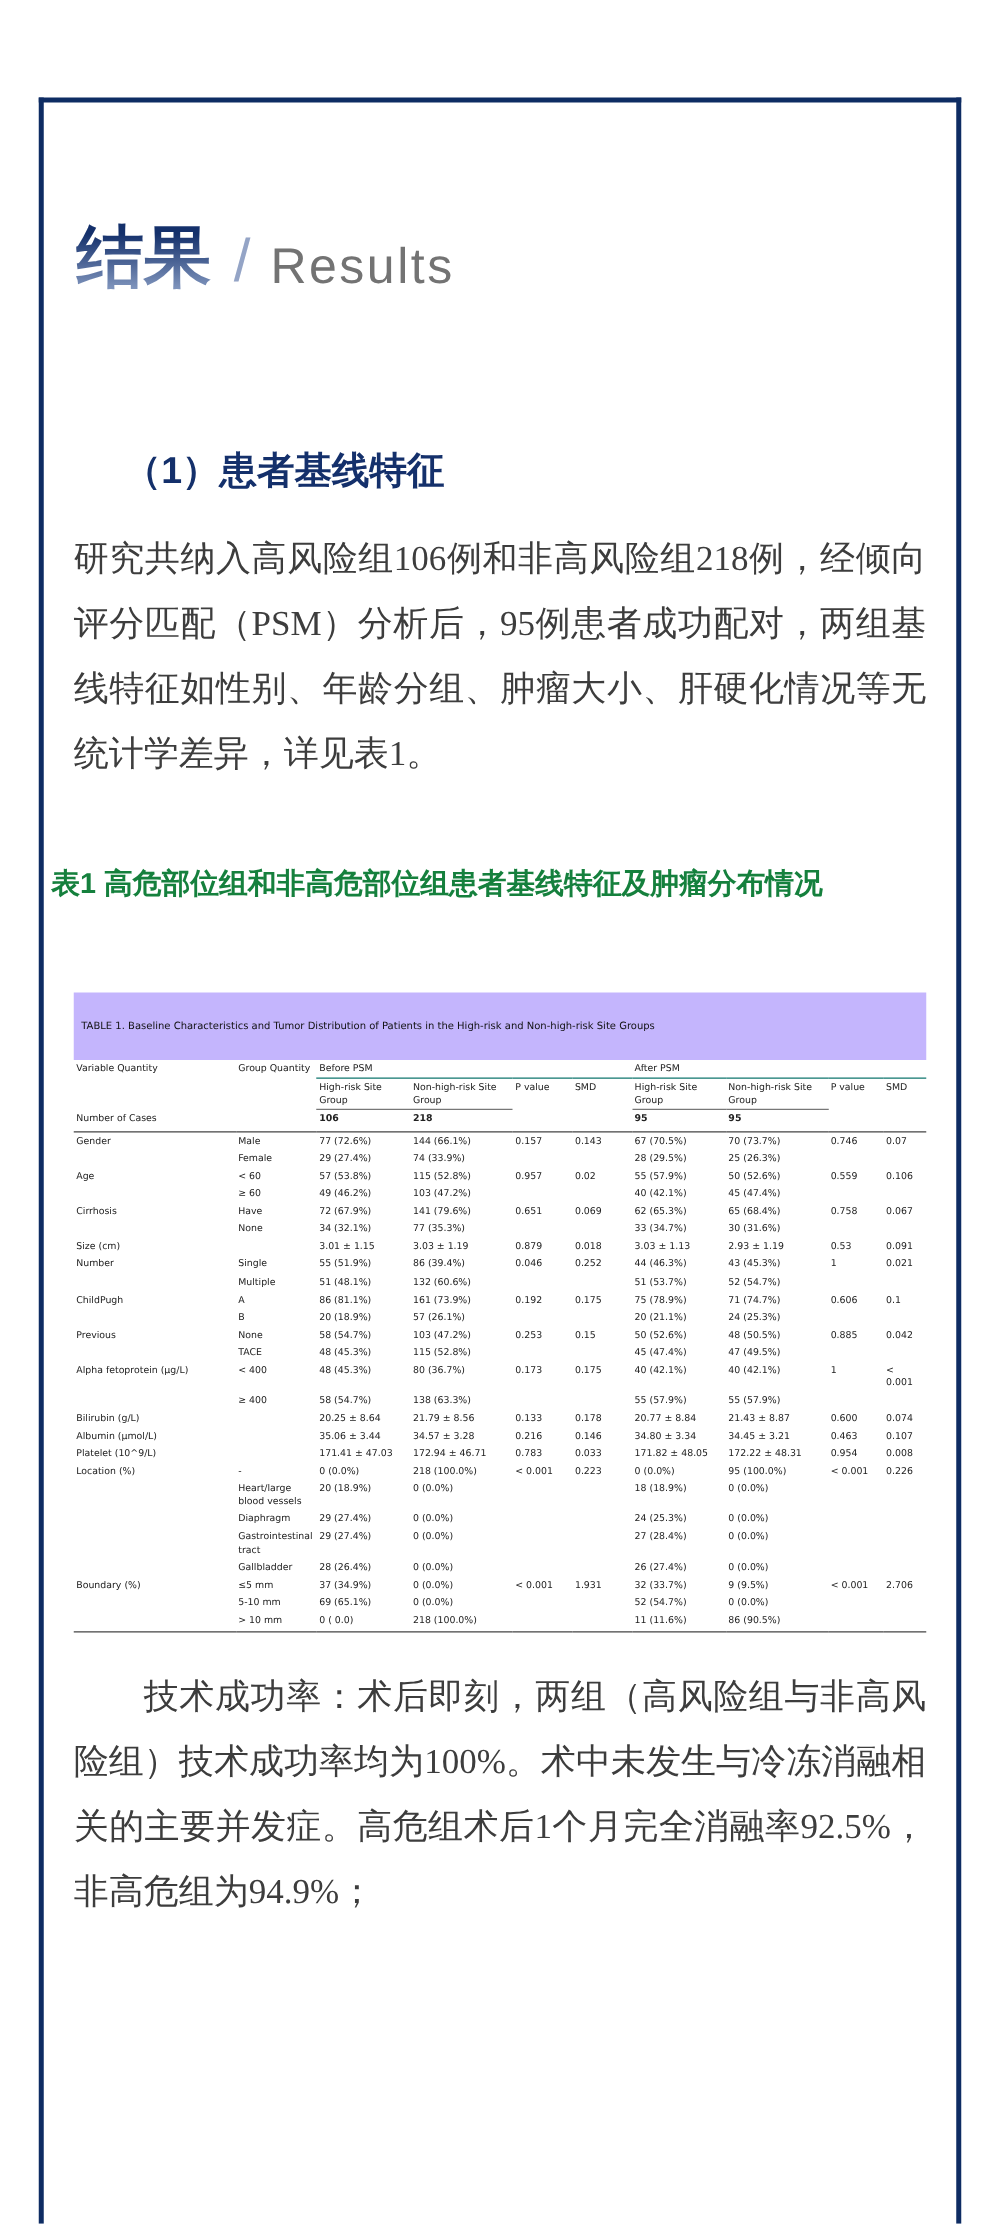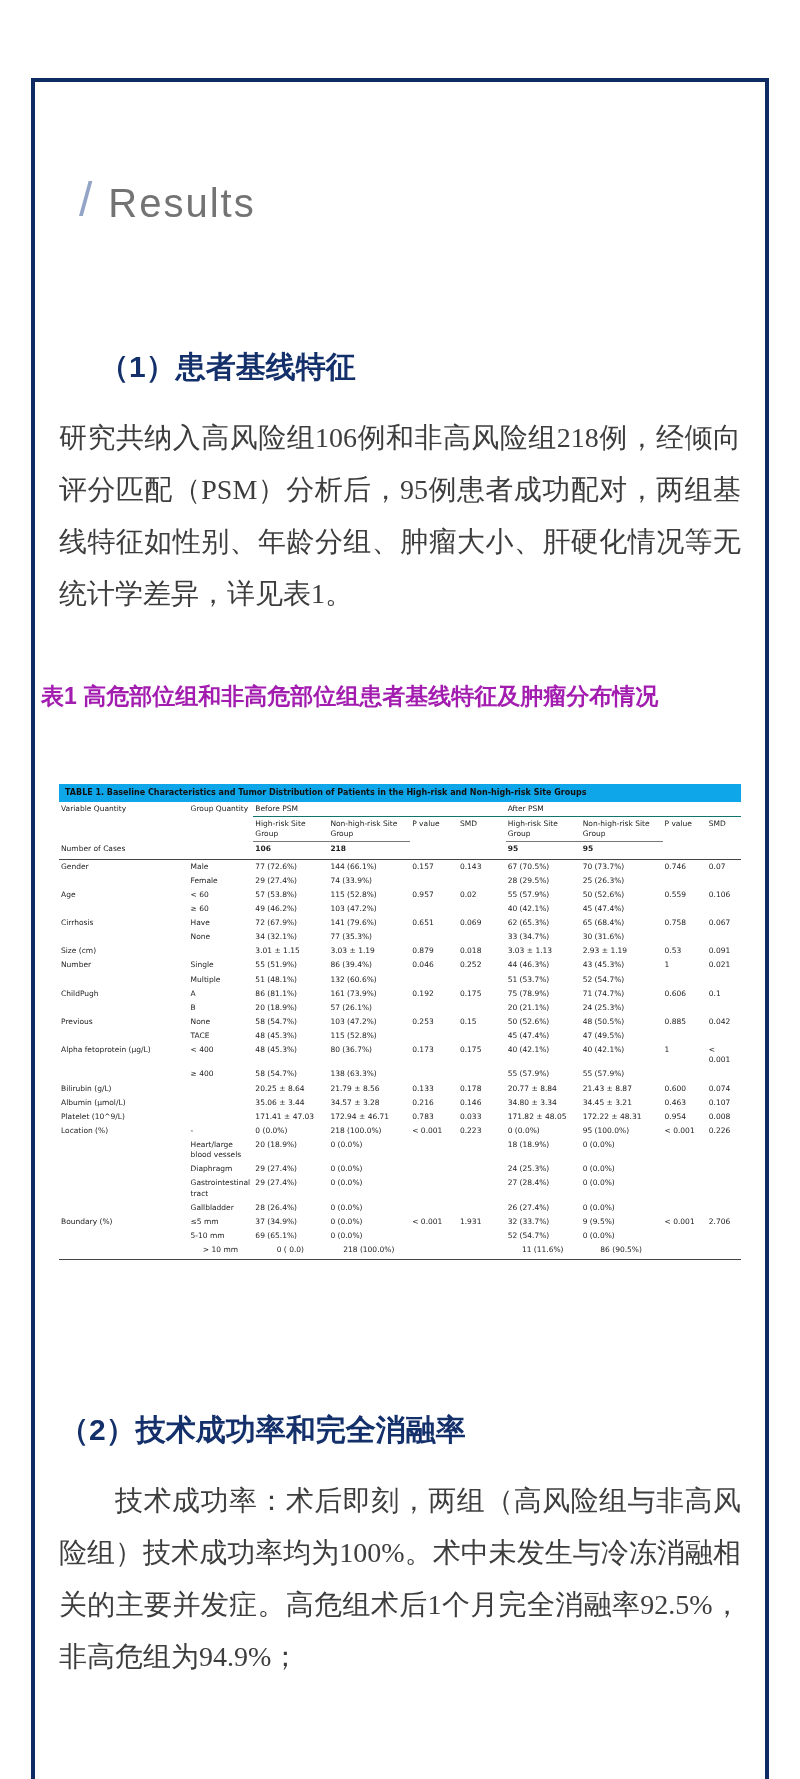--- a/index.html
+++ b/index.html
@@ -35,47 +35,48 @@
   
   .para {
     font-family:"Liberation Serif","DejaVu Serif",serif;
     font-size:28px; color:#3d3d3d; line-height:52px;
     text-align:justify; margin:26px 0 0 0;
   }
   .para.indent { text-indent:2em; }
 
   
   .tbl-caption {
-    color:#a21caf; font-size:23px; font-weight:700;
+    color:#15803d; font-size:23px; font-weight:700;
     margin:62px 0 0 -18px; white-space:nowrap; line-height:1.3;
   }
 
   
   .tablewrap { margin-top:72px; width:100%; font-family:"DejaVu Sans", sans-serif; }
   .tbl-title {
-    background:#0ea5e9; color:#111111; font-weight:700;
-    font-size:8px; line-height:1.3; padding:4px 6px;
+    background:#c4b5fd; color:#111111; font-weight:400;
+    font-size:8px; line-height:1.3; padding:22px 6px;
   }
   table.jtable {
     width:100%; border-collapse:collapse; table-layout:fixed;
     font-size:7.5px; color:#222222; margin-top:0;
   }
   table.jtable td { padding:2px 3px 2px 2px; vertical-align:top; line-height:1.35; word-wrap:break-word; }
   table.jtable td.gspan { border-bottom:1px solid #0f766e; }
   table.jtable td.subu  { border-bottom:1px solid #777; }
   table.jtable tr.cases td { border-bottom:1.5px solid #444; padding-bottom:4px; }
-  table.jtable tr.last  td { border-bottom:1.5px solid #444; padding-bottom:4px;text-align:center; }
+  table.jtable tr.last  td { border-bottom:1.5px solid #444; padding-bottom:4px; }
   table.jtable td.b { font-weight:700; }
 </style>
 </head>
 <body>
 
 <div class="card">
 
   <div class="title-row">
+    <span class="title-cn">结果</span>
     <span class="title-slash">/</span>
     <span class="title-en">Results</span>
   </div>
 
   <h2 class="sec sec-1">（1）患者基线特征</h2>
 
   <p class="para">研究共纳入高风险组106例和非高风险组218例，经倾向评分匹配（PSM）分析后，95例患者成功配对，两组基线特征如性别、年龄分组、肿瘤大小、肝硬化情况等无统计学差异，详见表1。</p>
 
   <div class="tbl-caption">表1 高危部位组和非高危部位组患者基线特征及肿瘤分布情况</div>
 
@@ -432,17 +433,16 @@
             <td></td>
             <td>11 (11.6%)</td>
             <td>86 (90.5%)</td>
             <td></td>
             <td></td>
           </tr>
         </tbody>
       </table>
   </div>
 
-  <h2 class="sec sec-2">（2）技术成功率和完全消融率</h2>
 
   <p class="para indent">技术成功率：术后即刻，两组（高风险组与非高风险组）技术成功率均为100%。术中未发生与冷冻消融相关的主要并发症。高危组术后1个月完全消融率92.5%，非高危组为94.9%；</p>
 
 </div>
 
 </body></html>

